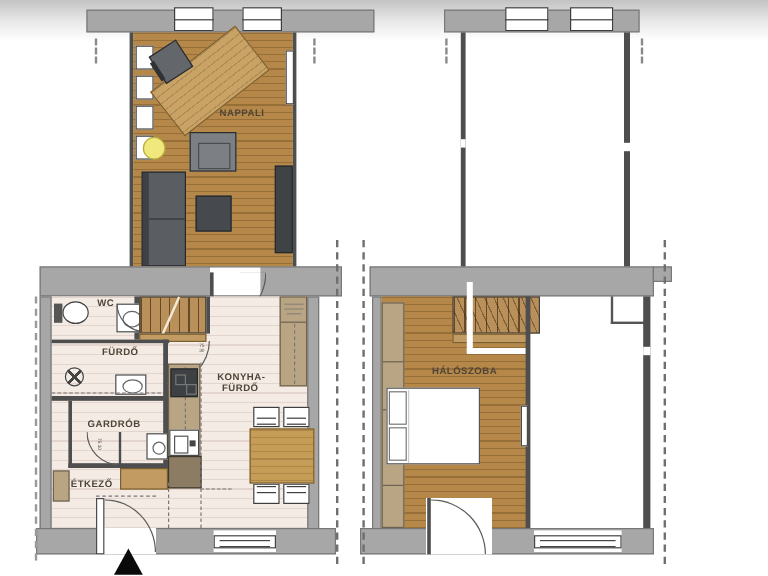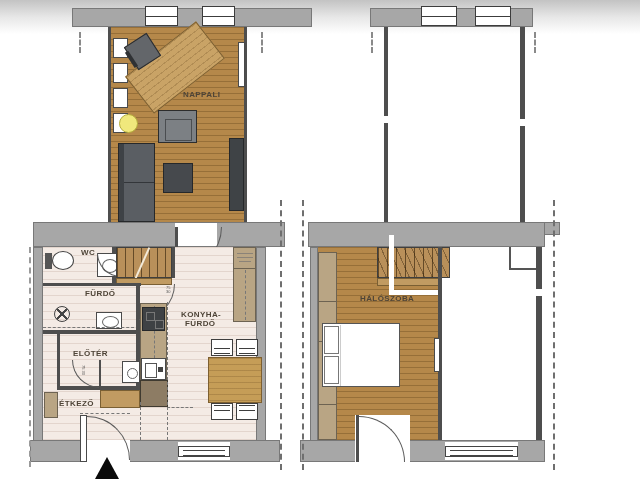--- a/index.html
+++ b/index.html
@@ -124,21 +124,21 @@
     </div>
     <div class="abs dashh" style="left:43px;top:327px;width:96px"></div>
     <div class="abs tw" style="left:43px;top:330px;width:98px;height:4px"></div>
     <div class="abs tw" style="left:136px;top:283px;width:4px;height:120px"></div>
     <div class="abs arc br" style="left:139px;top:284px;width:36px;height:36px"></div>
     <div class="abs tag" style="left:166px;top:286px">
       <div>75</div>
       <div>30</div>
     </div>
 
-    <div class="abs lbl" style="left:73px;top:349px">ELŐTÉR</div>
+    <div class="abs lbl" style="left:73px;top:349px">GARDRÓB</div>
     <div class="abs tw" style="left:57px;top:334px;width:3px;height:56px"></div>
     <div class="abs tw" style="left:57px;top:386px;width:82px;height:4px"></div>
     <div class="abs arc bl" style="left:72px;top:360px;width:28px;height:28px"></div>
     <div class="abs tw" style="left:99px;top:360px;width:2px;height:28px"></div>
     <div class="abs tag" style="left:78px;top:368px;transform:rotate(90deg)">75 30</div>
     <div class="abs fix" style="left:122px;top:361px;width:18px;height:22px">
       <div class="abs" style="left:4px;top:6px;width:9px;height:9px;border:1px solid #666;border-radius:50%"></div>
     </div>
 
     <div class="abs lbl" style="left:59px;top:399px">ÉTKEZŐ</div>
@@ -223,21 +223,21 @@
       <div class="abs" style="left:0;top:88px;width:17px;height:1px;background:#6d6352"></div>
       <div class="abs" style="left:0;top:151px;width:17px;height:1px;background:#6d6352"></div>
     </div>
 
     <div class="abs stairs hatch" style="left:377px;top:247px;width:73px;height:31px"></div>
     <div class="abs tanlt" style="left:377px;top:278px;width:63px;height:8px"></div>
 
     <div class="abs white" style="left:389px;top:235px;width:5px;height:58px"></div>
     <div class="abs white" style="left:389px;top:290px;width:54px;height:5px"></div>
 
-    <div class="abs lbl" style="left:360px;top:294px">HÁLÓSZOBA</div>
+    <div class="abs lbl" style="left:360px;top:305px">HÁLÓSZOBA</div>
 
     <div class="abs fix" style="left:322px;top:323px;width:78px;height:64px;border-color:#555">
       <div class="abs fix" style="left:1px;top:2px;width:15px;height:28px;border-color:#777"></div>
       <div class="abs fix" style="left:1px;top:32px;width:15px;height:28px;border-color:#777"></div>
       <div class="abs" style="left:17px;top:1px;width:1px;height:61px;background:#ccc"></div>
     </div>
 
     <div class="abs tw" style="left:438px;top:247px;width:4px;height:196px"></div>
     <div class="abs fix" style="left:434px;top:338px;width:6px;height:34px"></div>
 

